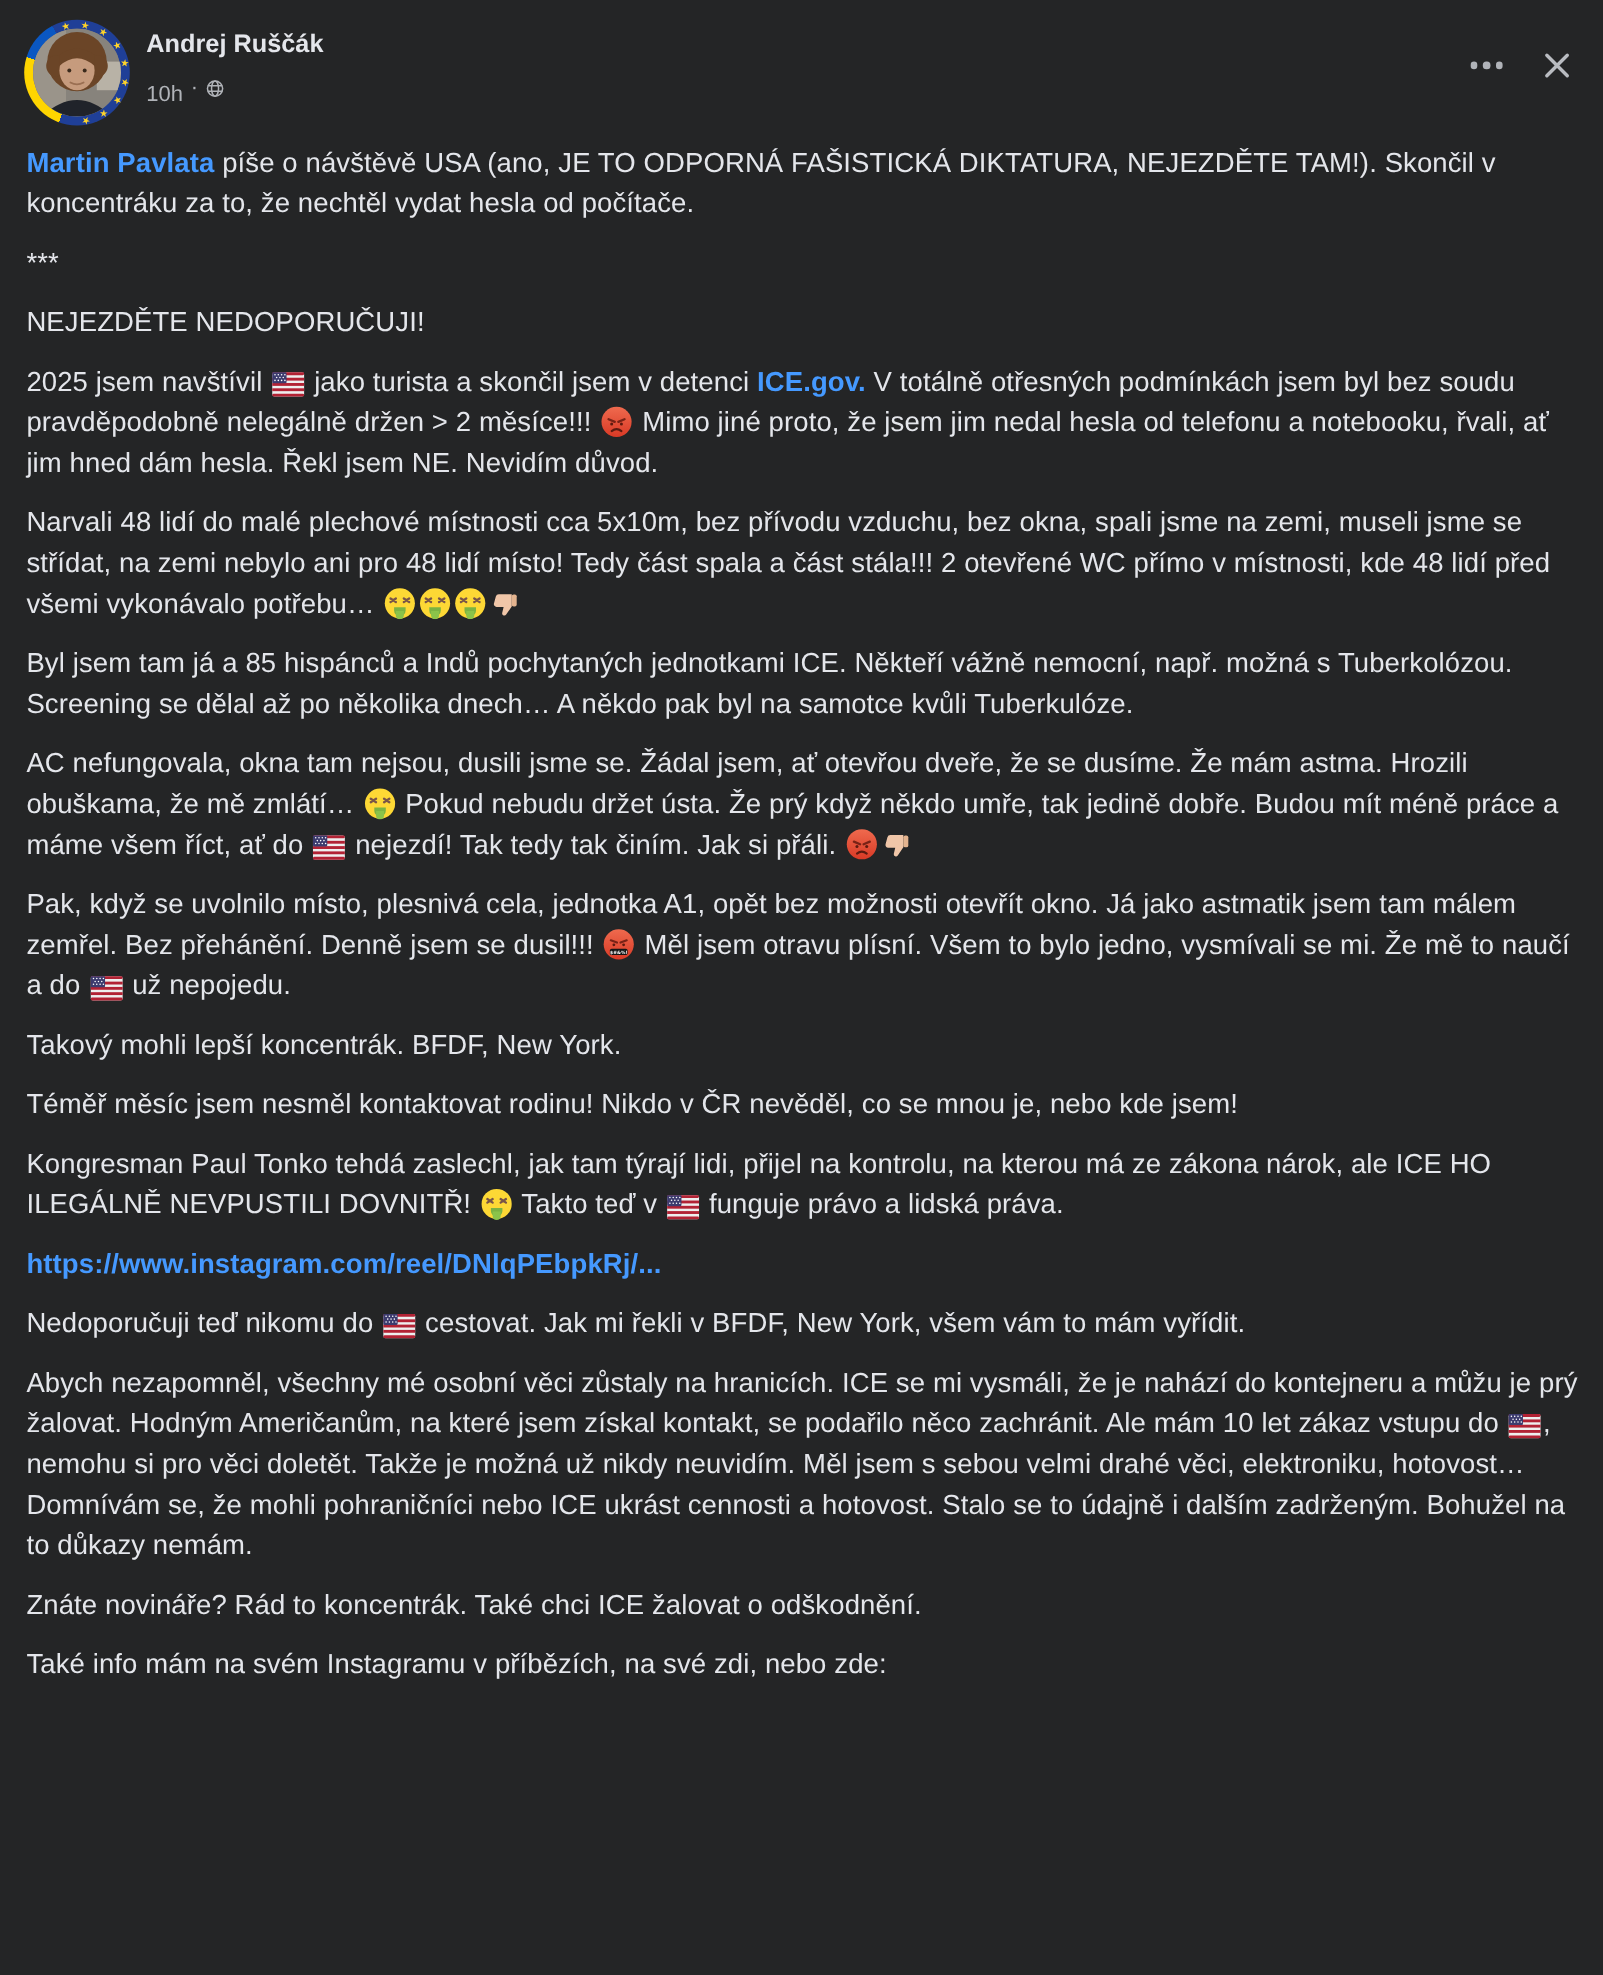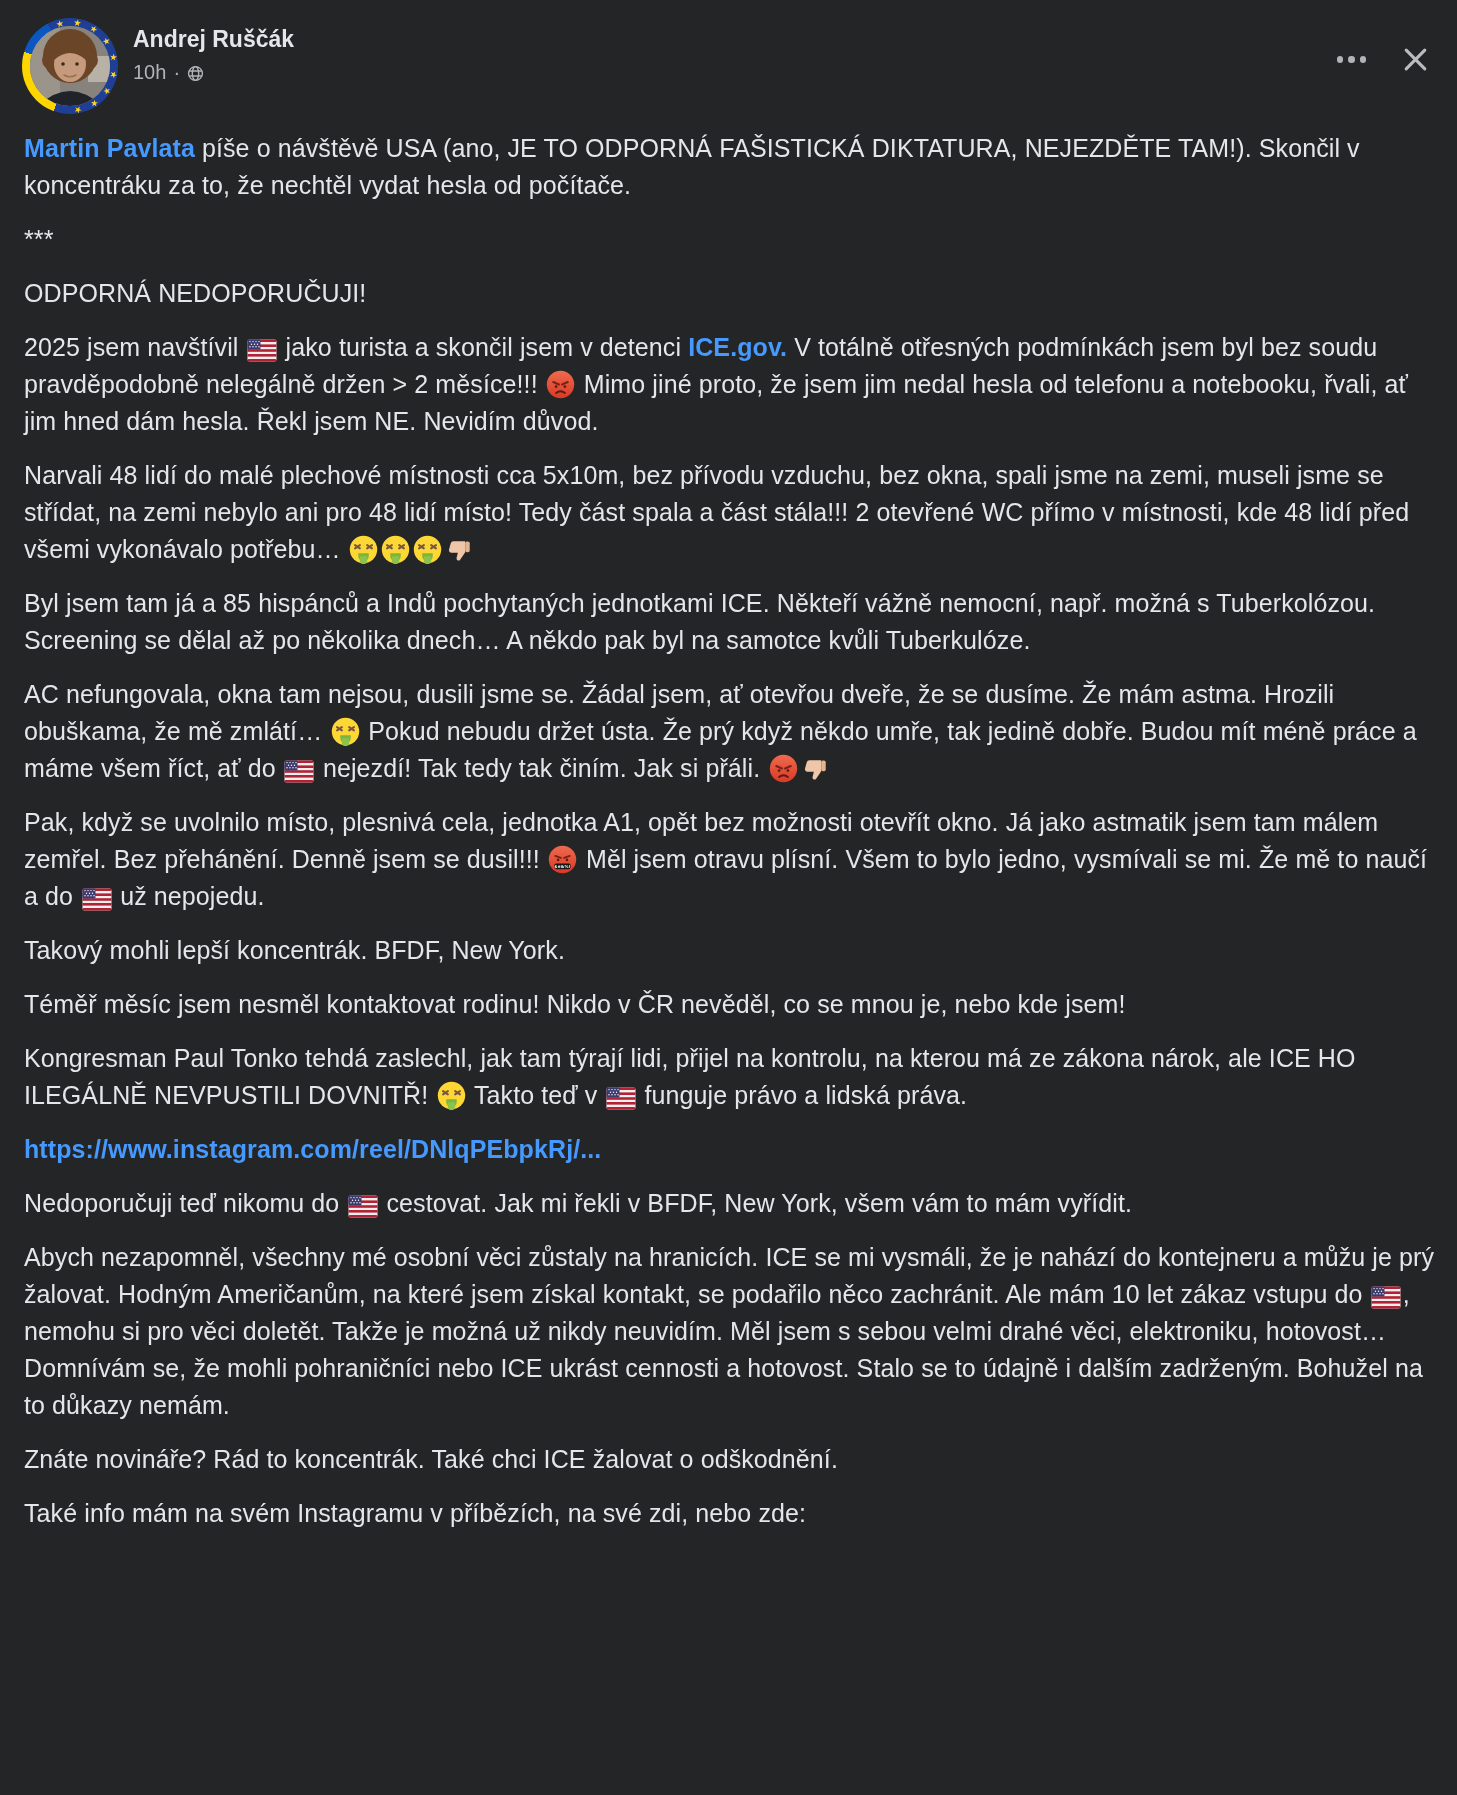--- a/index.html
+++ b/index.html
@@ -62,21 +62,21 @@
     text-align: right;
   }
   .meta {
     margin-top: 8px;
     display: flex;
     align-items: center;
     gap: 7px;
     font-size: 20px;
     color: #b0b3b8;
   }
-  .meta .ts { cursor: pointer; }
+  .meta .ts { cursor: pointer; margin-top: 14px; }
   .globe { display: inline-flex; margin-top: 2px; }
   .header-actions {
     position: absolute;
     right: 26px; top: 44px;
     display: flex;
     align-items: center;
     gap: 32px;
   }
   .dots {
     display: flex; gap: 5px;
@@ -169,21 +169,21 @@
       <svg width="31" height="31" viewBox="0 0 30 30" stroke="#b9bcc1" stroke-width="3" stroke-linecap="round">
         <path d="M6 6 L24 24 M24 6 L6 24" fill="none"></path>
       </svg>
     </div>
   </div>
 </div>
 
 <div class="content" id="content">
     <p><a class="link">Martin Pavlata</a> píše o návštěvě USA (ano, JE TO ODPORNÁ FAŠISTICKÁ DIKTATURA, NEJEZDĚTE TAM!). Skončil v koncentráku za to, že nechtěl vydat hesla od počítače.</p>
     <p>***</p>
-    <p>ODPORNÁ NEDOPORUČUJI!</p>
+    <p>NEJEZDĚTE NEDOPORUČUJI!</p>
     <p>2025 jsem navštívil <span class="emoji"><svg width="30" height="23" viewBox="0 0 30 23">
           <rect x="0.5" y="0.5" width="29" height="22" rx="2" fill="#eeeeee"></rect>
           <g fill="#b22234">
             <rect x="0.5" y="0.5" width="29" height="2.6" rx="1.3"></rect>
             <rect x="0.5" y="5.4" width="29" height="2.6"></rect>
             <rect x="0.5" y="10.2" width="29" height="2.6"></rect>
             <rect x="0.5" y="15" width="29" height="2.6"></rect>
             <rect x="0.5" y="19.9" width="29" height="2.6" rx="1.3"></rect>
           </g>
           <rect x="0.5" y="0.5" width="13" height="10" rx="1" fill="#3c3b6e"></rect>

